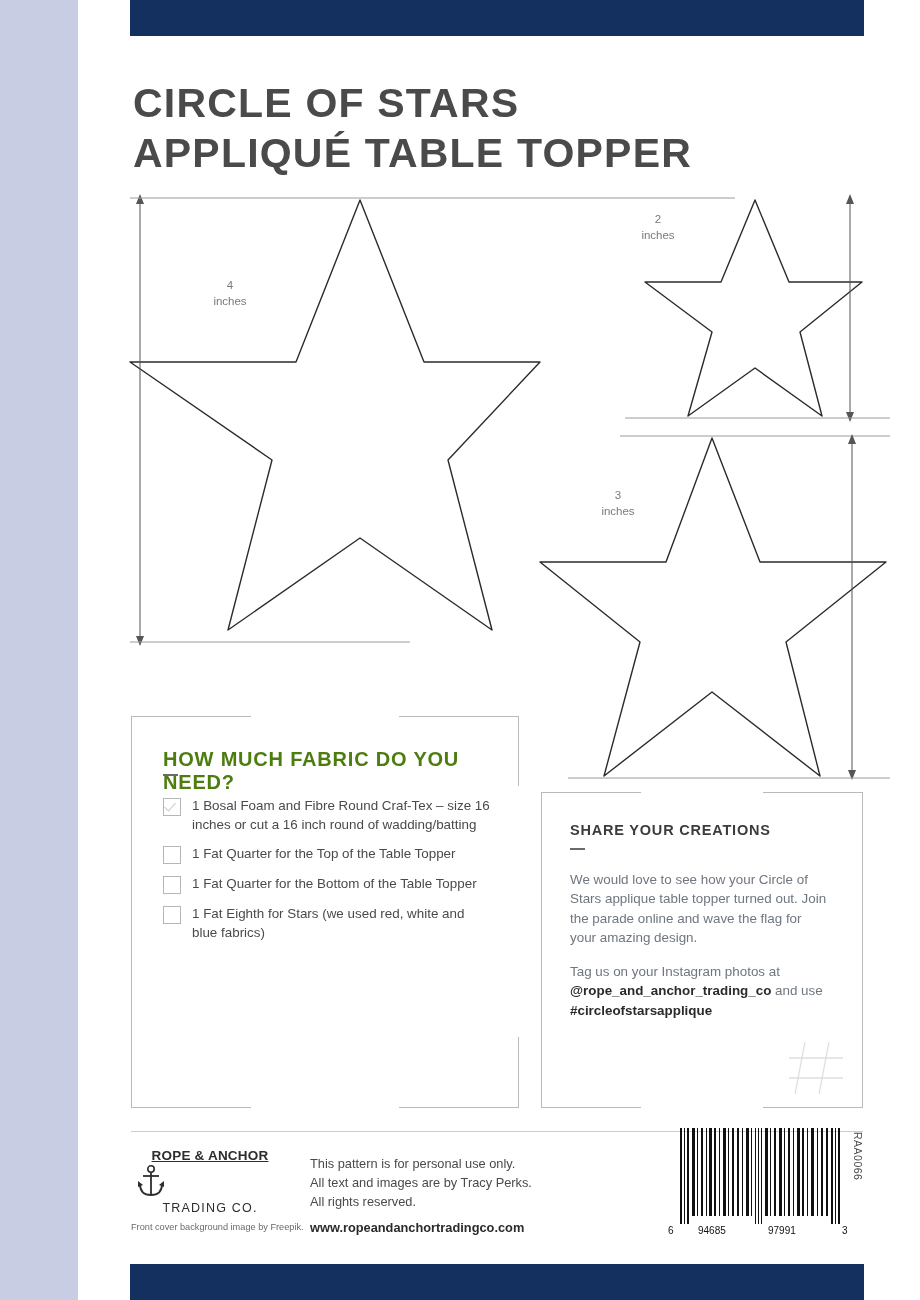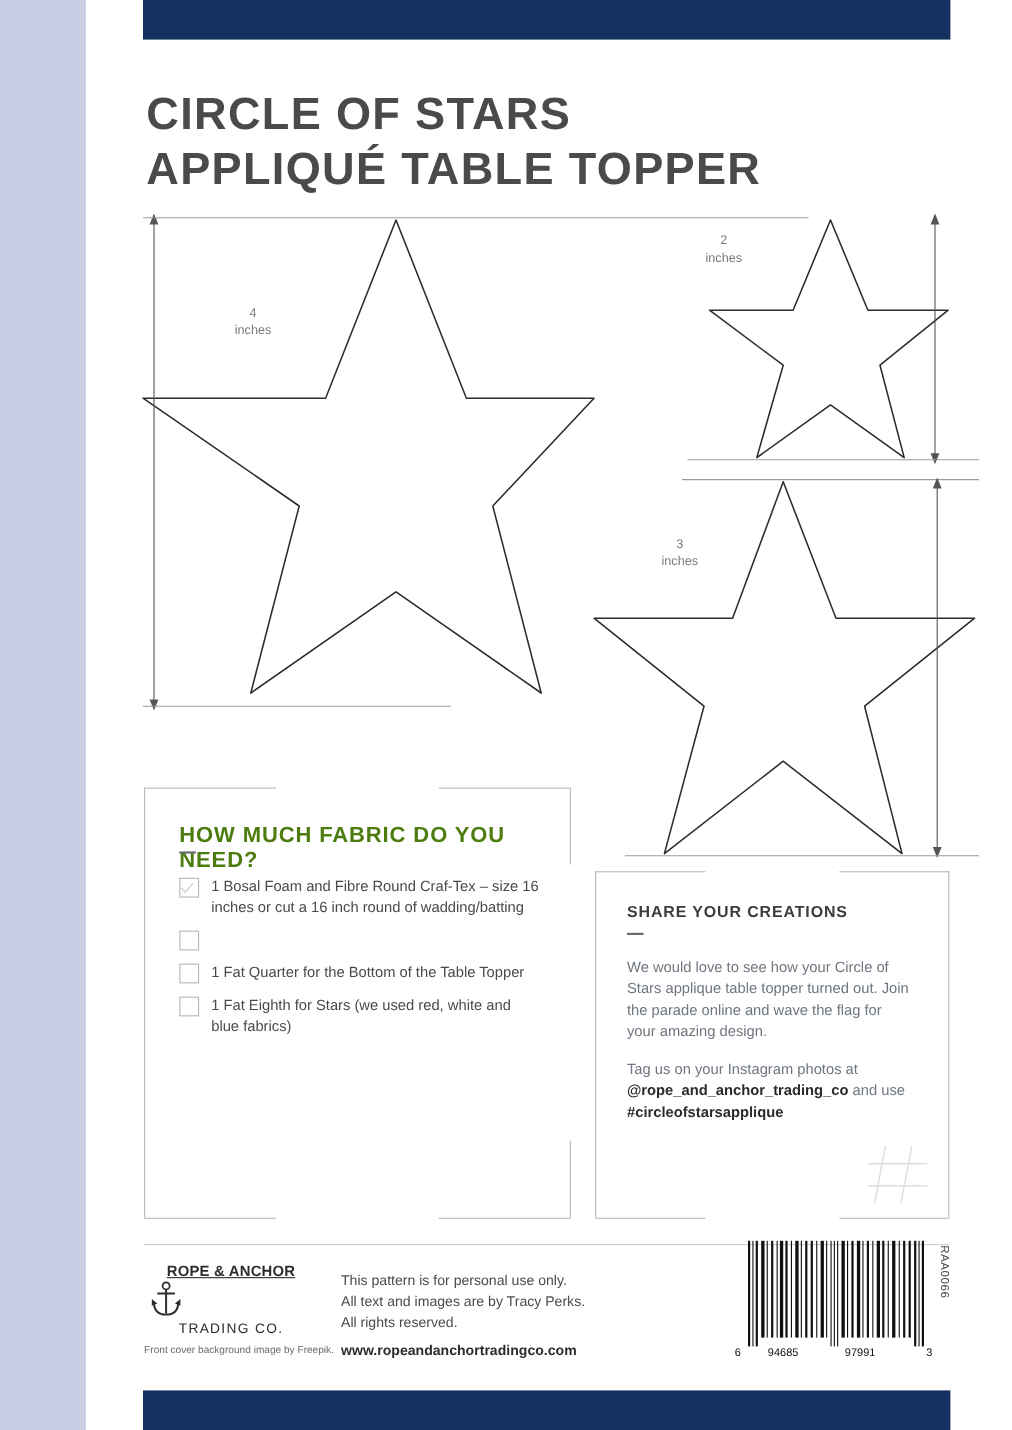--- a/index.html
+++ b/index.html
@@ -357,20 +357,21 @@
     <div class="box-title">HOW MUCH FABRIC DO YOU NEED?</div>
     <div class="rule-dash"></div>
 
     <div class="fabric-list">
       <div class="fabric-item">
         <span class="checkbox checked"></span>
         <span class="fabric-text">1 Bosal Foam and Fibre Round Craf-Tex – size 16 inches or cut a 16 inch round of wadding/batting</span>
       </div>
       <div class="fabric-item">
         <span class="checkbox"></span>
+        <span class="fabric-text">1 Fat Quarter for the Top of the Table Topper</span>
       </div>
       <div class="fabric-item">
         <span class="checkbox"></span>
         <span class="fabric-text">1 Fat Quarter for the Bottom of the Table Topper</span>
       </div>
       <div class="fabric-item">
         <span class="checkbox"></span>
         <span class="fabric-text">1 Fat Eighth for Stars (we used red, white and blue fabrics)</span>
       </div>
     </div>

